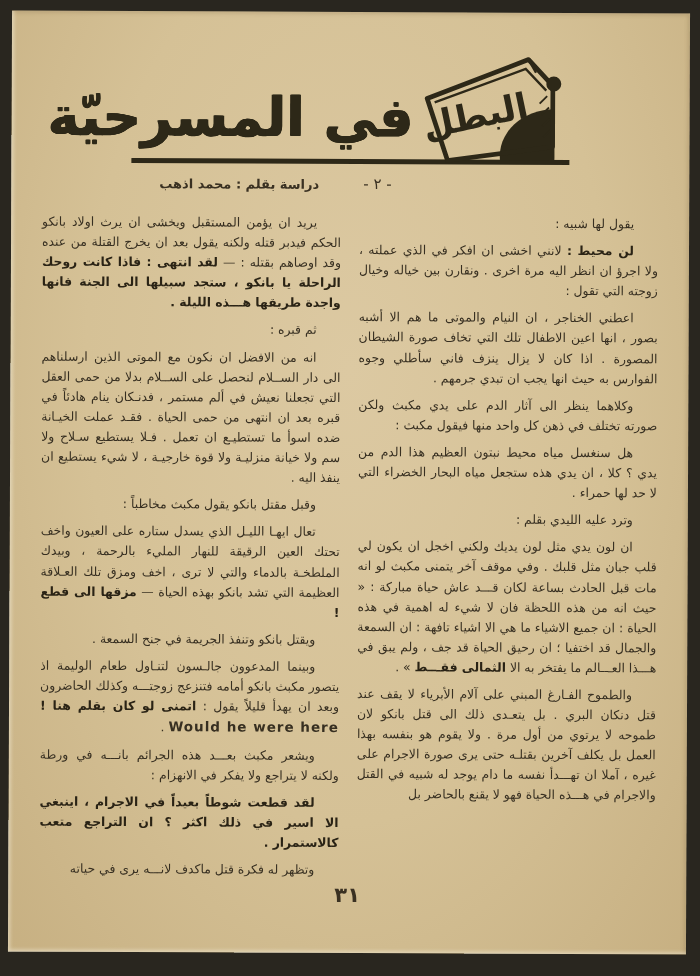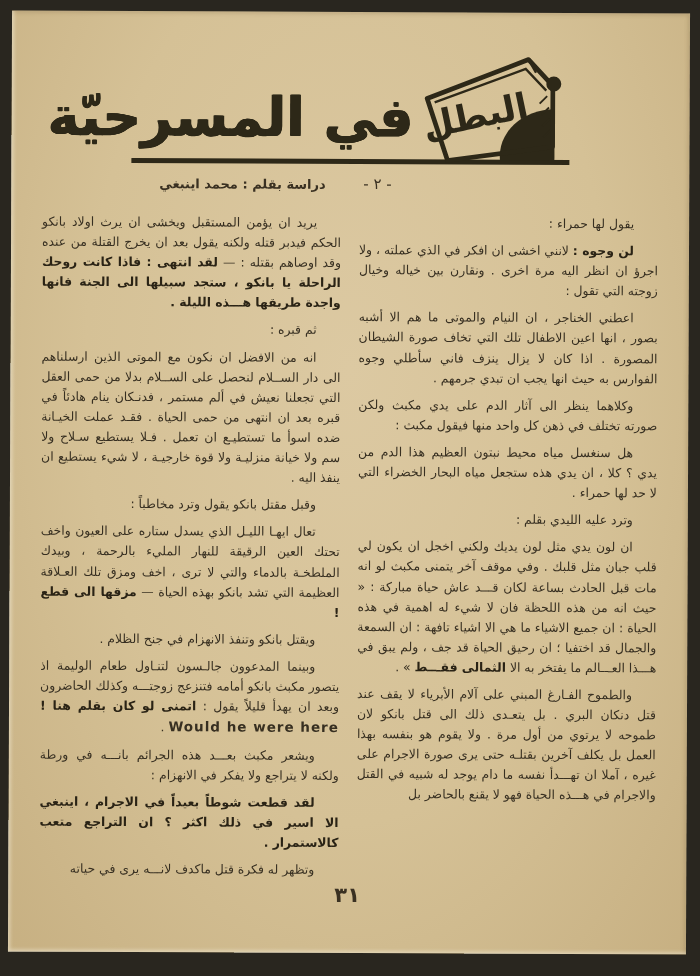--- a/index.html
+++ b/index.html
@@ -66,42 +66,42 @@
       <path d="M136,44 L128,52 M138,56 L130,64 M139,68 L131,76 M140,80 L132,88" stroke="#2d2818" stroke-width="2"></path>
 
       <circle cx="143" cy="31" r="8" fill="#2d2818"></circle>
 
       <text x="62" y="78" font-size="38" font-weight="bold" font-family="DejaVu Sans, sans-serif" fill="#2d2818" text-anchor="middle" transform="rotate(-12 62 78)">البطل</text>
     </svg>
     <div class="title-text">في المسرحيّة</div>
   </div>
 
   <div class="byline-row">
-    <span class="byline">دراسة بقلم : محمد اينبغي</span>
+    <span class="byline">دراسة بقلم : محمد اذهب</span>
     <span class="section-no">- ٢ -</span>
   </div>
 
   <div class="columns">
     <div class="col">
-        <p class="para plain"><span>يقول لها حمراء :</span></p>
-        <p class="para quote"><b>لن وجوه :</b><span> لانني اخشى ان افكر في الذي عملته ، ولا اجرؤ ان انظر اليه مرة اخرى . ونقارن بين خياله وخيال زوجته التي تقول :</span></p>
+        <p class="para plain"><span>يقول لها شبيه :</span></p>
+        <p class="para quote"><b>لن محيط :</b><span> لانني اخشى ان افكر في الذي عملته ، ولا اجرؤ ان انظر اليه مرة اخرى . ونقارن بين خياله وخيال زوجته التي تقول :</span></p>
         <p class="para quote"><span>اعطني الخناجر ، ان النيام والموتى ما هم الا أشبه بصور ، انها اعين الاطفال تلك التي تخاف صورة الشيطان المصورة . اذا كان لا يزال ينزف فاني سأطلي وجوه الفوارس به حيث انها يجب ان تبدي جرمهم .</span></p>
         <p class="para plain"><span>وكلاهما ينظر الى آثار الدم على يدي مكبث ولكن صورته تختلف في ذهن كل واحد منها فيقول مكبث :</span></p>
         <p class="para quote"><span>هل سنغسل مياه محيط نبتون العظيم هذا الدم من يدي ؟ كلا ، ان يدي هذه ستجعل مياه البحار الخضراء التي لا حد لها حمراء .</span></p>
         <p class="para plain"><span>وترد عليه الليدي بقلم :</span></p>
         <p class="para quote"><span>ان لون يدي مثل لون يديك ولكني اخجل ان يكون لي قلب جبان مثل قلبك . وفي موقف آخر يتمنى مكبث لو انه مات قبل الحادث بساعة لكان قـــد عاش حياة مباركة : « حيث انه من هذه اللحظة فان لا شيء له اهمية في هذه الحياة : ان جميع الاشياء ما هي الا اشياء تافهة : ان السمعة والجمال قد اختفيا ؛ ان رحيق الحياة قد جف ، ولم يبق في هـــذا العـــالم ما يفتخر به الا </span><b>الثمالى فقـــط</b><span> » .</span></p>
         <p class="para plain"><span>والطموح الفـارغ المبني على آلام الأبرياء لا يقف عند قتل دنكان البري . بل يتعـدى ذلك الى قتل بانكو لان طموحه لا يرتوي من أول مرة . ولا يقوم هو بنفسه بهذا العمل بل يكلف آخرين بقتلـه حتى يرى صورة الاجرام على غيره ، آملا ان تهـــدأ نفسه ما دام يوجد له شبيه في القتل والاجرام في هـــذه الحياة فهو لا يقنع بالحاضر بل</span></p>
       </div>
     <div class="col">
         <p class="para plain"><span>يريد ان يؤمن المستقبل ويخشى ان يرث اولاد بانكو الحكم فيدبر قتله ولكنه يقول بعد ان يخرج القتلة من عنده وقد اوصاهم بقتله : — </span><b>لقد انتهى : فاذا كانت روحك الراحلة يا بانكو ، ستجد سبيلها الى الجنة فانها واجدة طريقها هـــذه الليلة .</b></p>
         <p class="para plain"><span>ثم قبره :</span></p>
         <p class="para quote"><span>انه من الافضل ان نكون مع الموتى الذين ارسلناهم الى دار الســلام لنحصل على الســلام بدلا من حمى العقل التي تجعلنا نعيش في ألم مستمر ، فدنـكان ينام هادئاً في قبره بعد ان انتهى من حمى الحياة . فقـد عملت الخيـانة ضده اسوأ ما تستطيـع ان تعمل . فـلا يستطيع سـلاح ولا سم ولا خيانة منزليـة ولا قوة خارجيـة ، لا شيء يستطيع ان ينفذ اليه .</span></p>
-        <p class="para plain"><span>وقبل مقتل بانكو يقول وترد مخاطباً :</span></p>
+        <p class="para plain"><span>وقبل مقتل بانكو يقول مكبث مخاطباً :</span></p>
         <p class="para quote"><span>تعال ايهـا الليـل الذي يسدل ستاره على العيون واخف تحتك العين الرقيقة للنهار المليء بالرحمة ، وبيدك الملطخـة بالدماء والتي لا ترى ، اخف ومزق تلك العـلاقة العظيمة التي تشد بانكو بهذه الحياة — </span><b>مزقها الى قطع !</b></p>
-        <p class="para plain"><span>ويقتل بانكو وتنفذ الانهزام في جنح الظلام .</span></p>
+        <p class="para plain"><span>ويقتل بانكو وتنفذ الجريمة في جنح السمعة .</span></p>
         <p class="para plain"><span>وبينما المدعوون جالـسون لتنـاول طعام الوليمة اذ يتصور مكبث بانكو أمامه فتنزعج زوجتـــه وكذلك الحاضرون وبعد ان يهدأ قليلاً يقول : </span><b>اتمنى لو كان بقلم هنا !</b><span> </span><span class="latin" dir="ltr">Would he were here</span><span> .</span></p>
         <p class="para plain"><span>ويشعر مكبث بعـــد هذه الجرائم بانـــه في ورطة ولكنه لا يتراجع ولا يفكر في الانهزام :</span></p>
         <p class="para quote"><b>لقد قطعت شوطاً بعيداً في الاجرام ، اينبغي الا اسير في ذلك اكثر ؟ ان التراجع متعب كالاستمرار .</b></p>
         <p class="para plain"><span>وتظهر له فكرة قتل ماكدف لانـــه يرى في حياته</span></p>
       </div>
   </div>
 
   <div class="pageno">٣١</div>
 
 </div>

